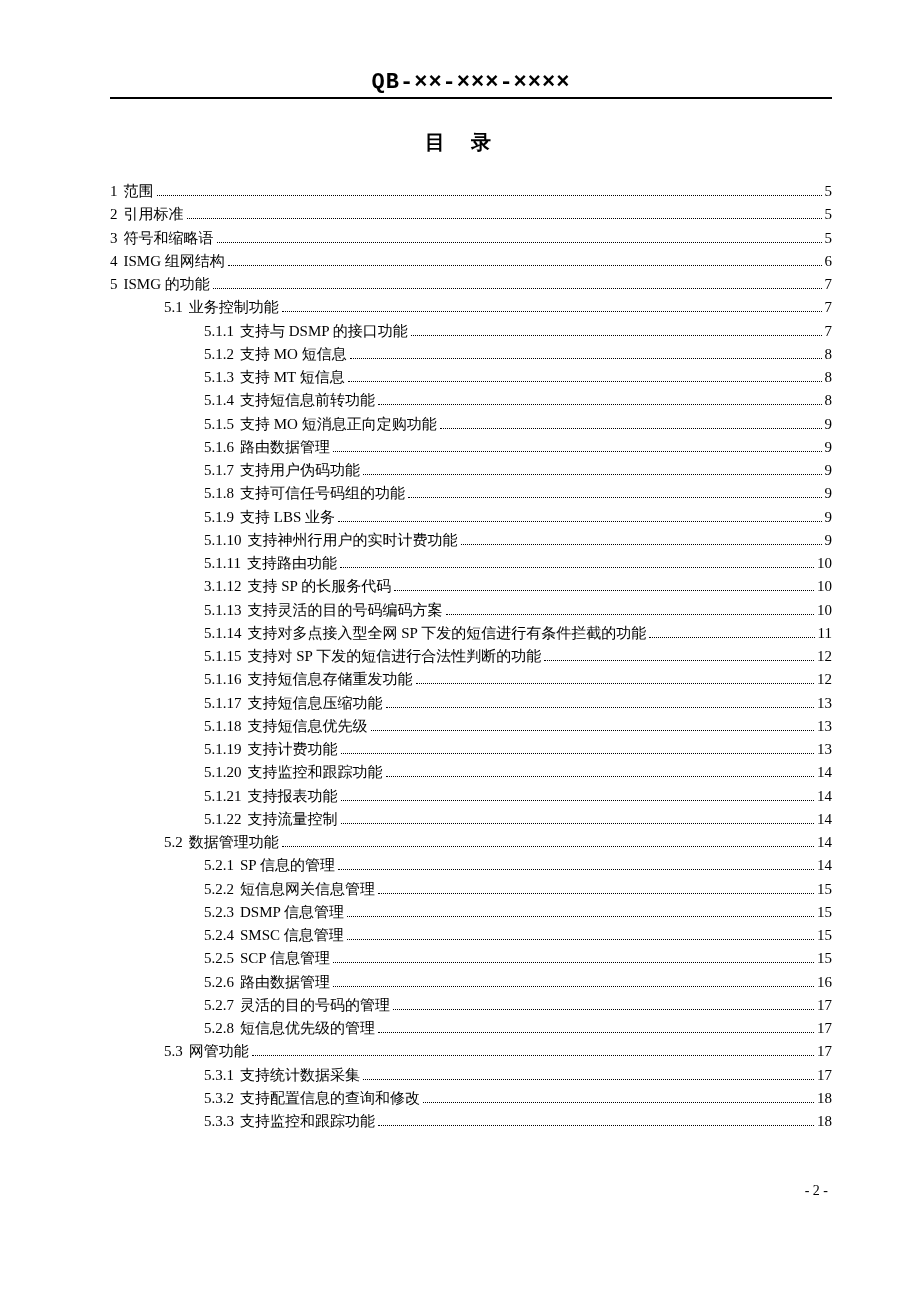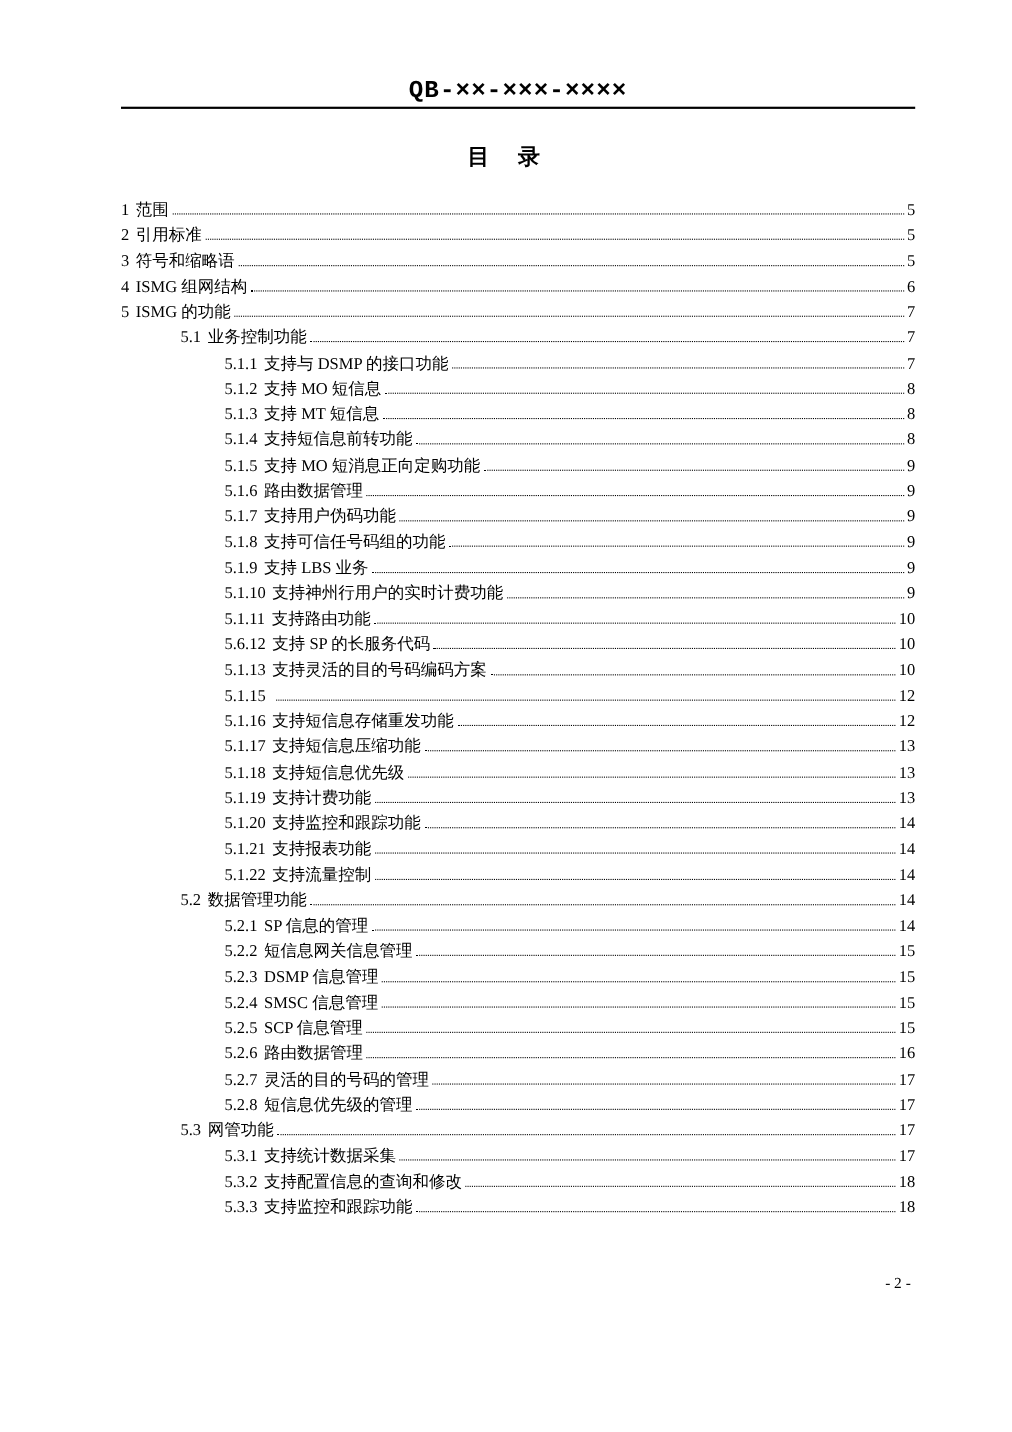--- a/index.html
+++ b/index.html
@@ -176,33 +176,40 @@
         <span class="toc-leader"></span>
         <span class="toc-page">9</span>
       </div>
       <div class="toc-row l3">
         <span class="toc-num">5.1.11</span>
         <span class="toc-label">支持路由功能</span>
         <span class="toc-leader"></span>
         <span class="toc-page">10</span>
       </div>
       <div class="toc-row l3">
-        <span class="toc-num">5.6.12</span>
+        <span class="toc-num">3.1.12</span>
         <span class="toc-label">支持 SP 的长服务代码</span>
         <span class="toc-leader"></span>
         <span class="toc-page">10</span>
       </div>
       <div class="toc-row l3">
         <span class="toc-num">5.1.13</span>
         <span class="toc-label">支持灵活的目的号码编码方案</span>
         <span class="toc-leader"></span>
         <span class="toc-page">10</span>
       </div>
       <div class="toc-row l3">
+        <span class="toc-num">5.1.14</span>
+        <span class="toc-label">支持对多点接入型全网 SP 下发的短信进行有条件拦截的功能</span>
+        <span class="toc-leader"></span>
+        <span class="toc-page">11</span>
+      </div>
+      <div class="toc-row l3">
         <span class="toc-num">5.1.15</span>
+        <span class="toc-label">支持对 SP 下发的短信进行合法性判断的功能</span>
         <span class="toc-leader"></span>
         <span class="toc-page">12</span>
       </div>
       <div class="toc-row l3">
         <span class="toc-num">5.1.16</span>
         <span class="toc-label">支持短信息存储重发功能</span>
         <span class="toc-leader"></span>
         <span class="toc-page">12</span>
       </div>
       <div class="toc-row l3">

